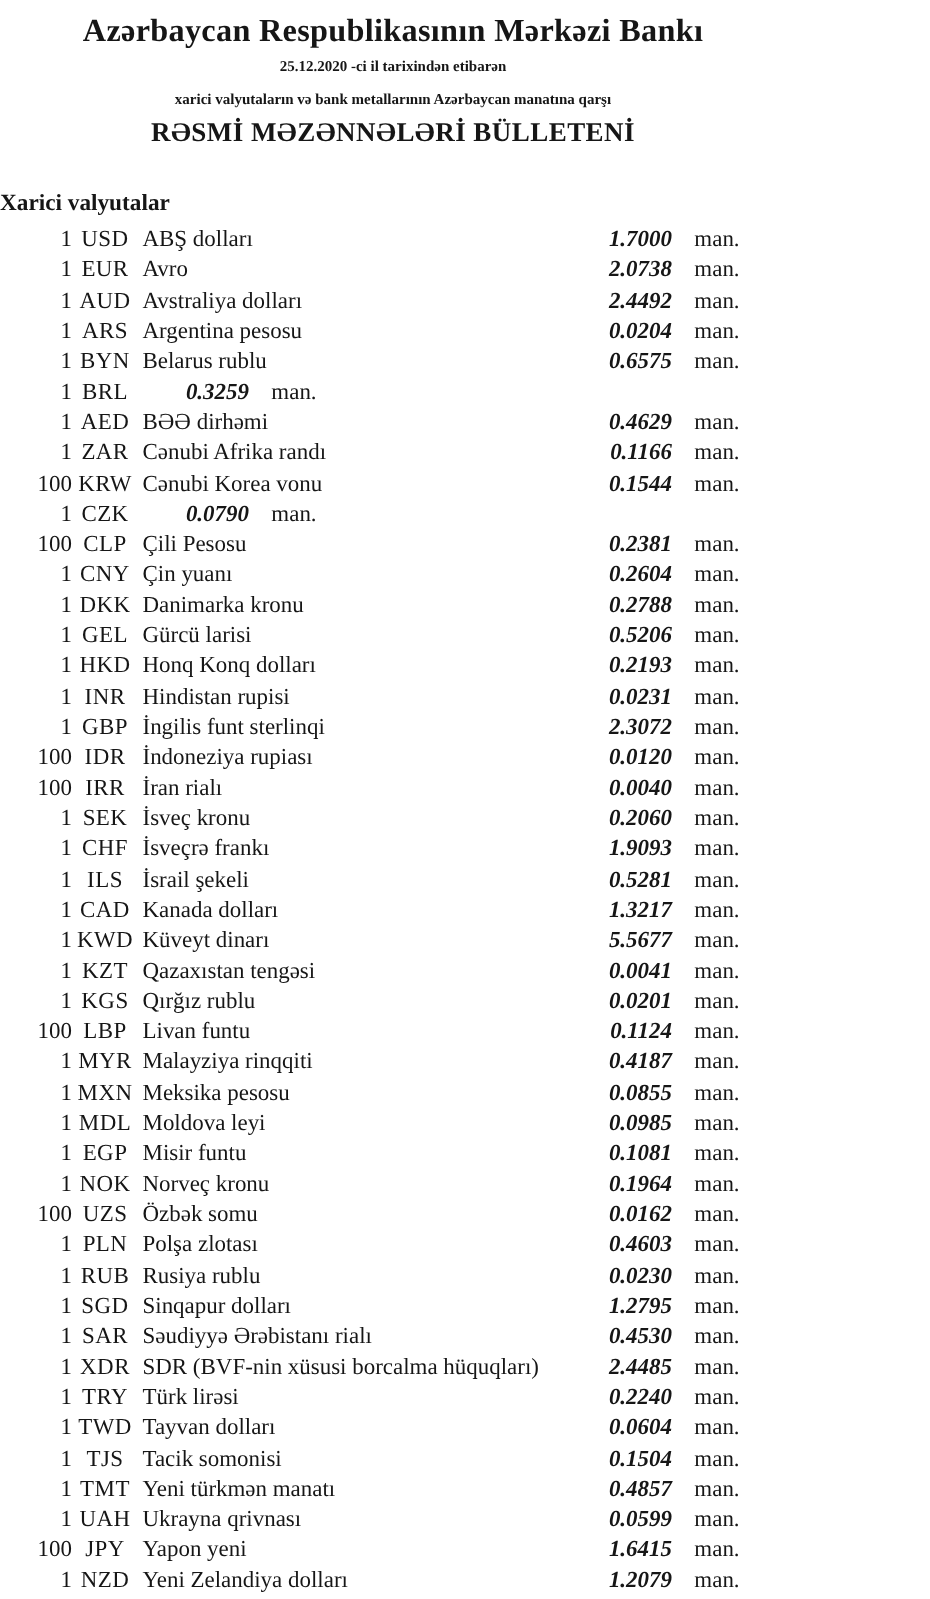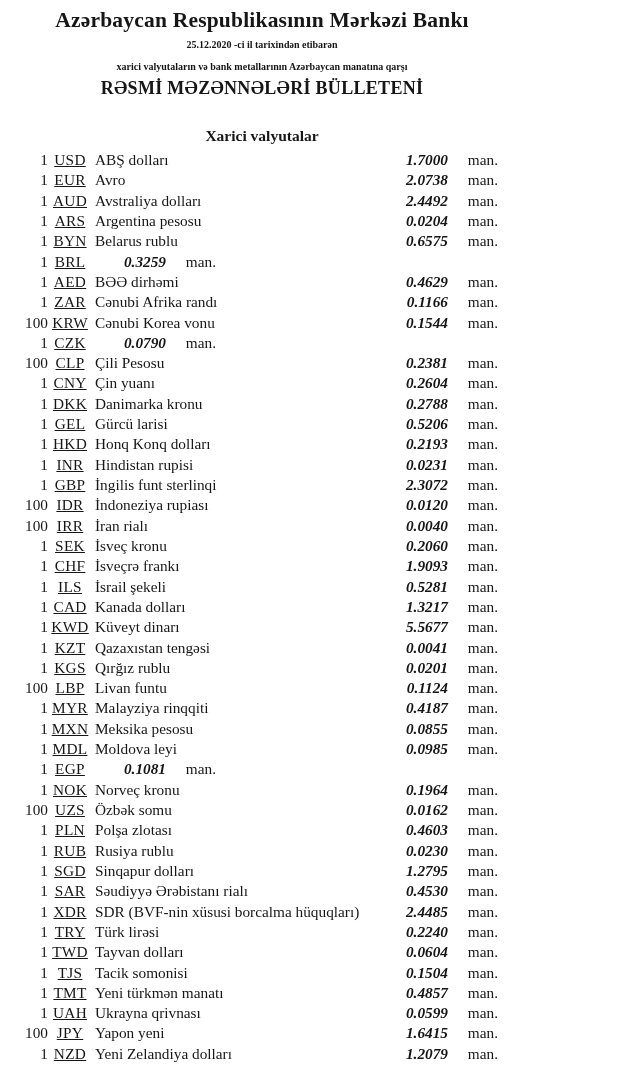--- a/index.html
+++ b/index.html
@@ -39,21 +39,20 @@
     margin: 0;
   }
   .bulletin-title {
     font-size: 18px;
     font-weight: bold;
     line-height: 22px;
     margin: 0;
     letter-spacing: 0.3px;
   }
   .section-title {
-    text-align: center;
     font-size: 15.5px;
     font-weight: bold;
     margin: 0;
     position: absolute;
     top: 127px;
     left: 0;
     right: 0;
   }
   
   .rates-table {
@@ -73,38 +72,37 @@
   .c-qty {
     flex: 0 0 48px;
     text-align: right;
     white-space: pre;
   }
   .c-code {
     flex: 0 0 40px;
     text-align: center;
     margin-left: 2px;
     letter-spacing: 0.3px;
-    text-decoration: underline;
   }
   .c-name {
     flex: 1 1 auto;
     padding-left: 5px;
     white-space: nowrap;
     overflow: hidden;
   }
   .c-rate {
     flex: 0 0 76px;
     text-align: right;
     font-weight: bold;
     font-style: italic;
     white-space: pre;
   }
   .c-man {
     flex: 0 0 40px;
-    text-align: right;
+    text-align: center;
     margin-left: 10px;
   }
 </style>
 </head>
 <body>
 
 <div class="page">
 
   <div class="doc-header">
     <h1 class="bank-name">Azərbaycan Respublikasının Mərkəzi Bankı</h1>
@@ -351,20 +349,21 @@
         <span class="c-qty">1</span>
         <span class="c-code">MDL</span>
         <span class="c-name">Moldova leyi</span>
         <span class="c-rate">0.0985</span>
         <span class="c-man">man.</span>
       </div>
 
       <div class="row">
         <span class="c-qty">1</span>
         <span class="c-code">EGP</span>
+        <span class="c-name">Misir funtu</span>
         <span class="c-rate">0.1081</span>
         <span class="c-man">man.</span>
       </div>
 
       <div class="row">
         <span class="c-qty">1</span>
         <span class="c-code">NOK</span>
         <span class="c-name">Norveç kronu</span>
         <span class="c-rate">0.1964</span>
         <span class="c-man">man.</span>

